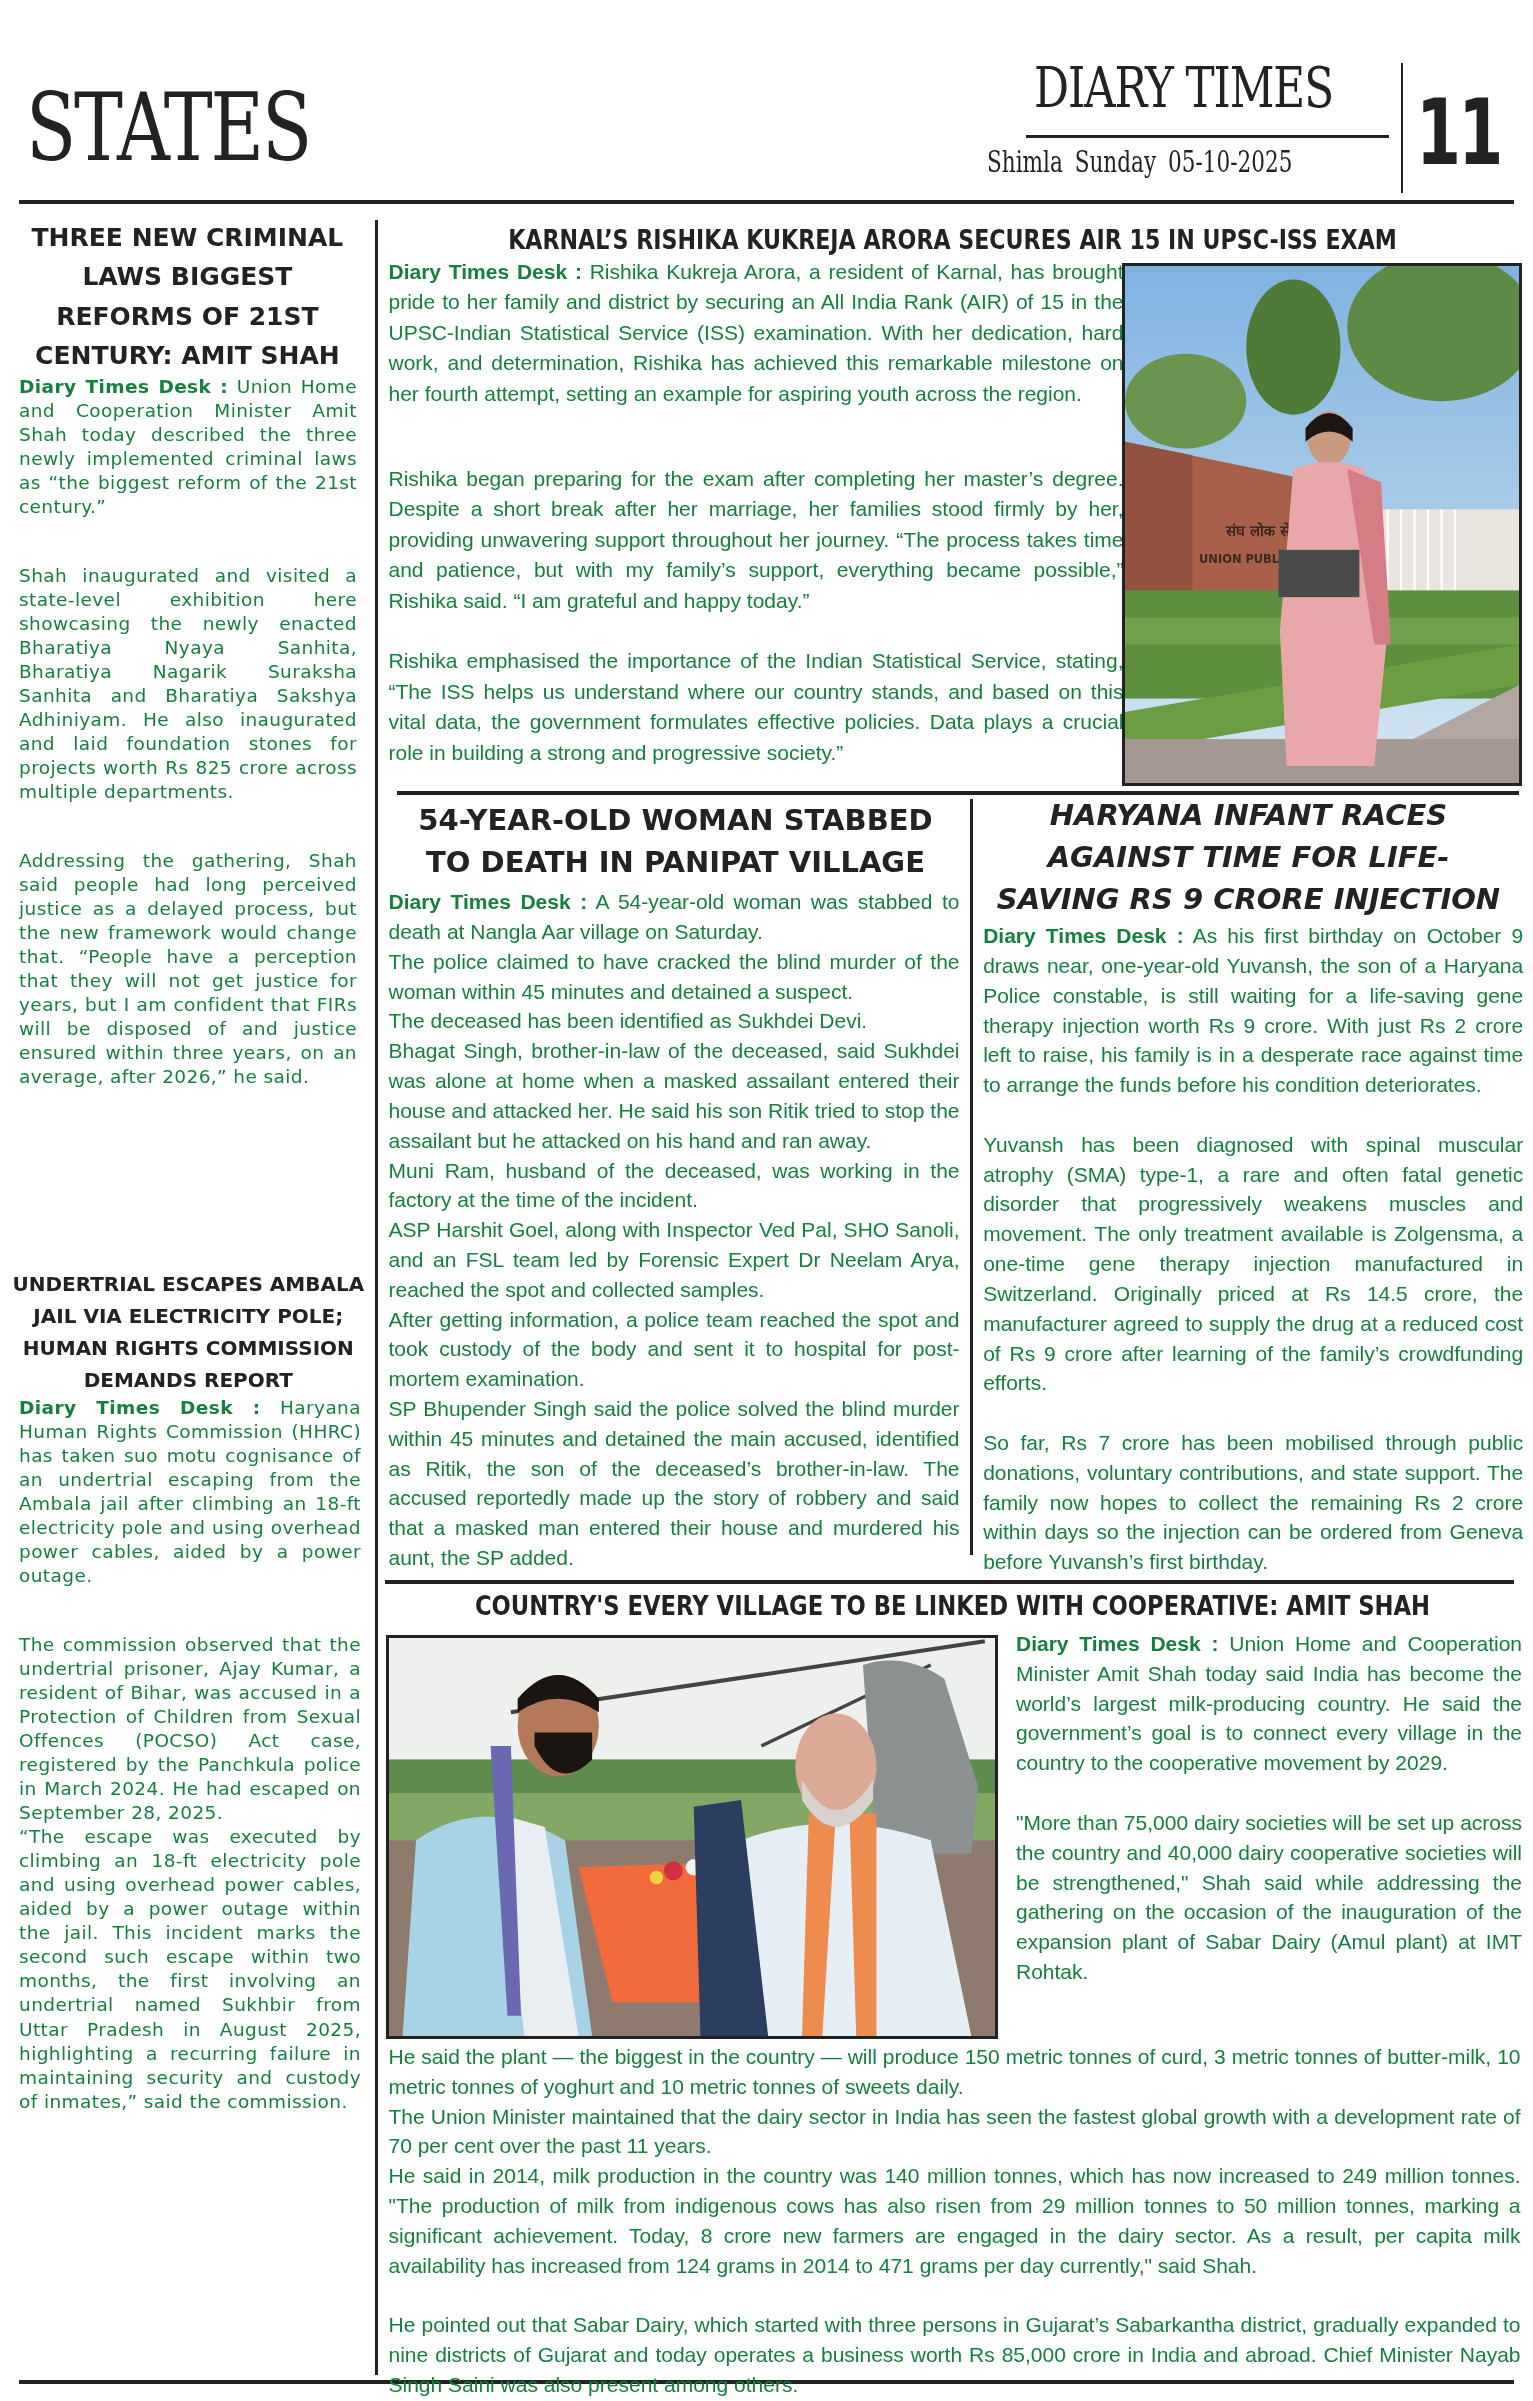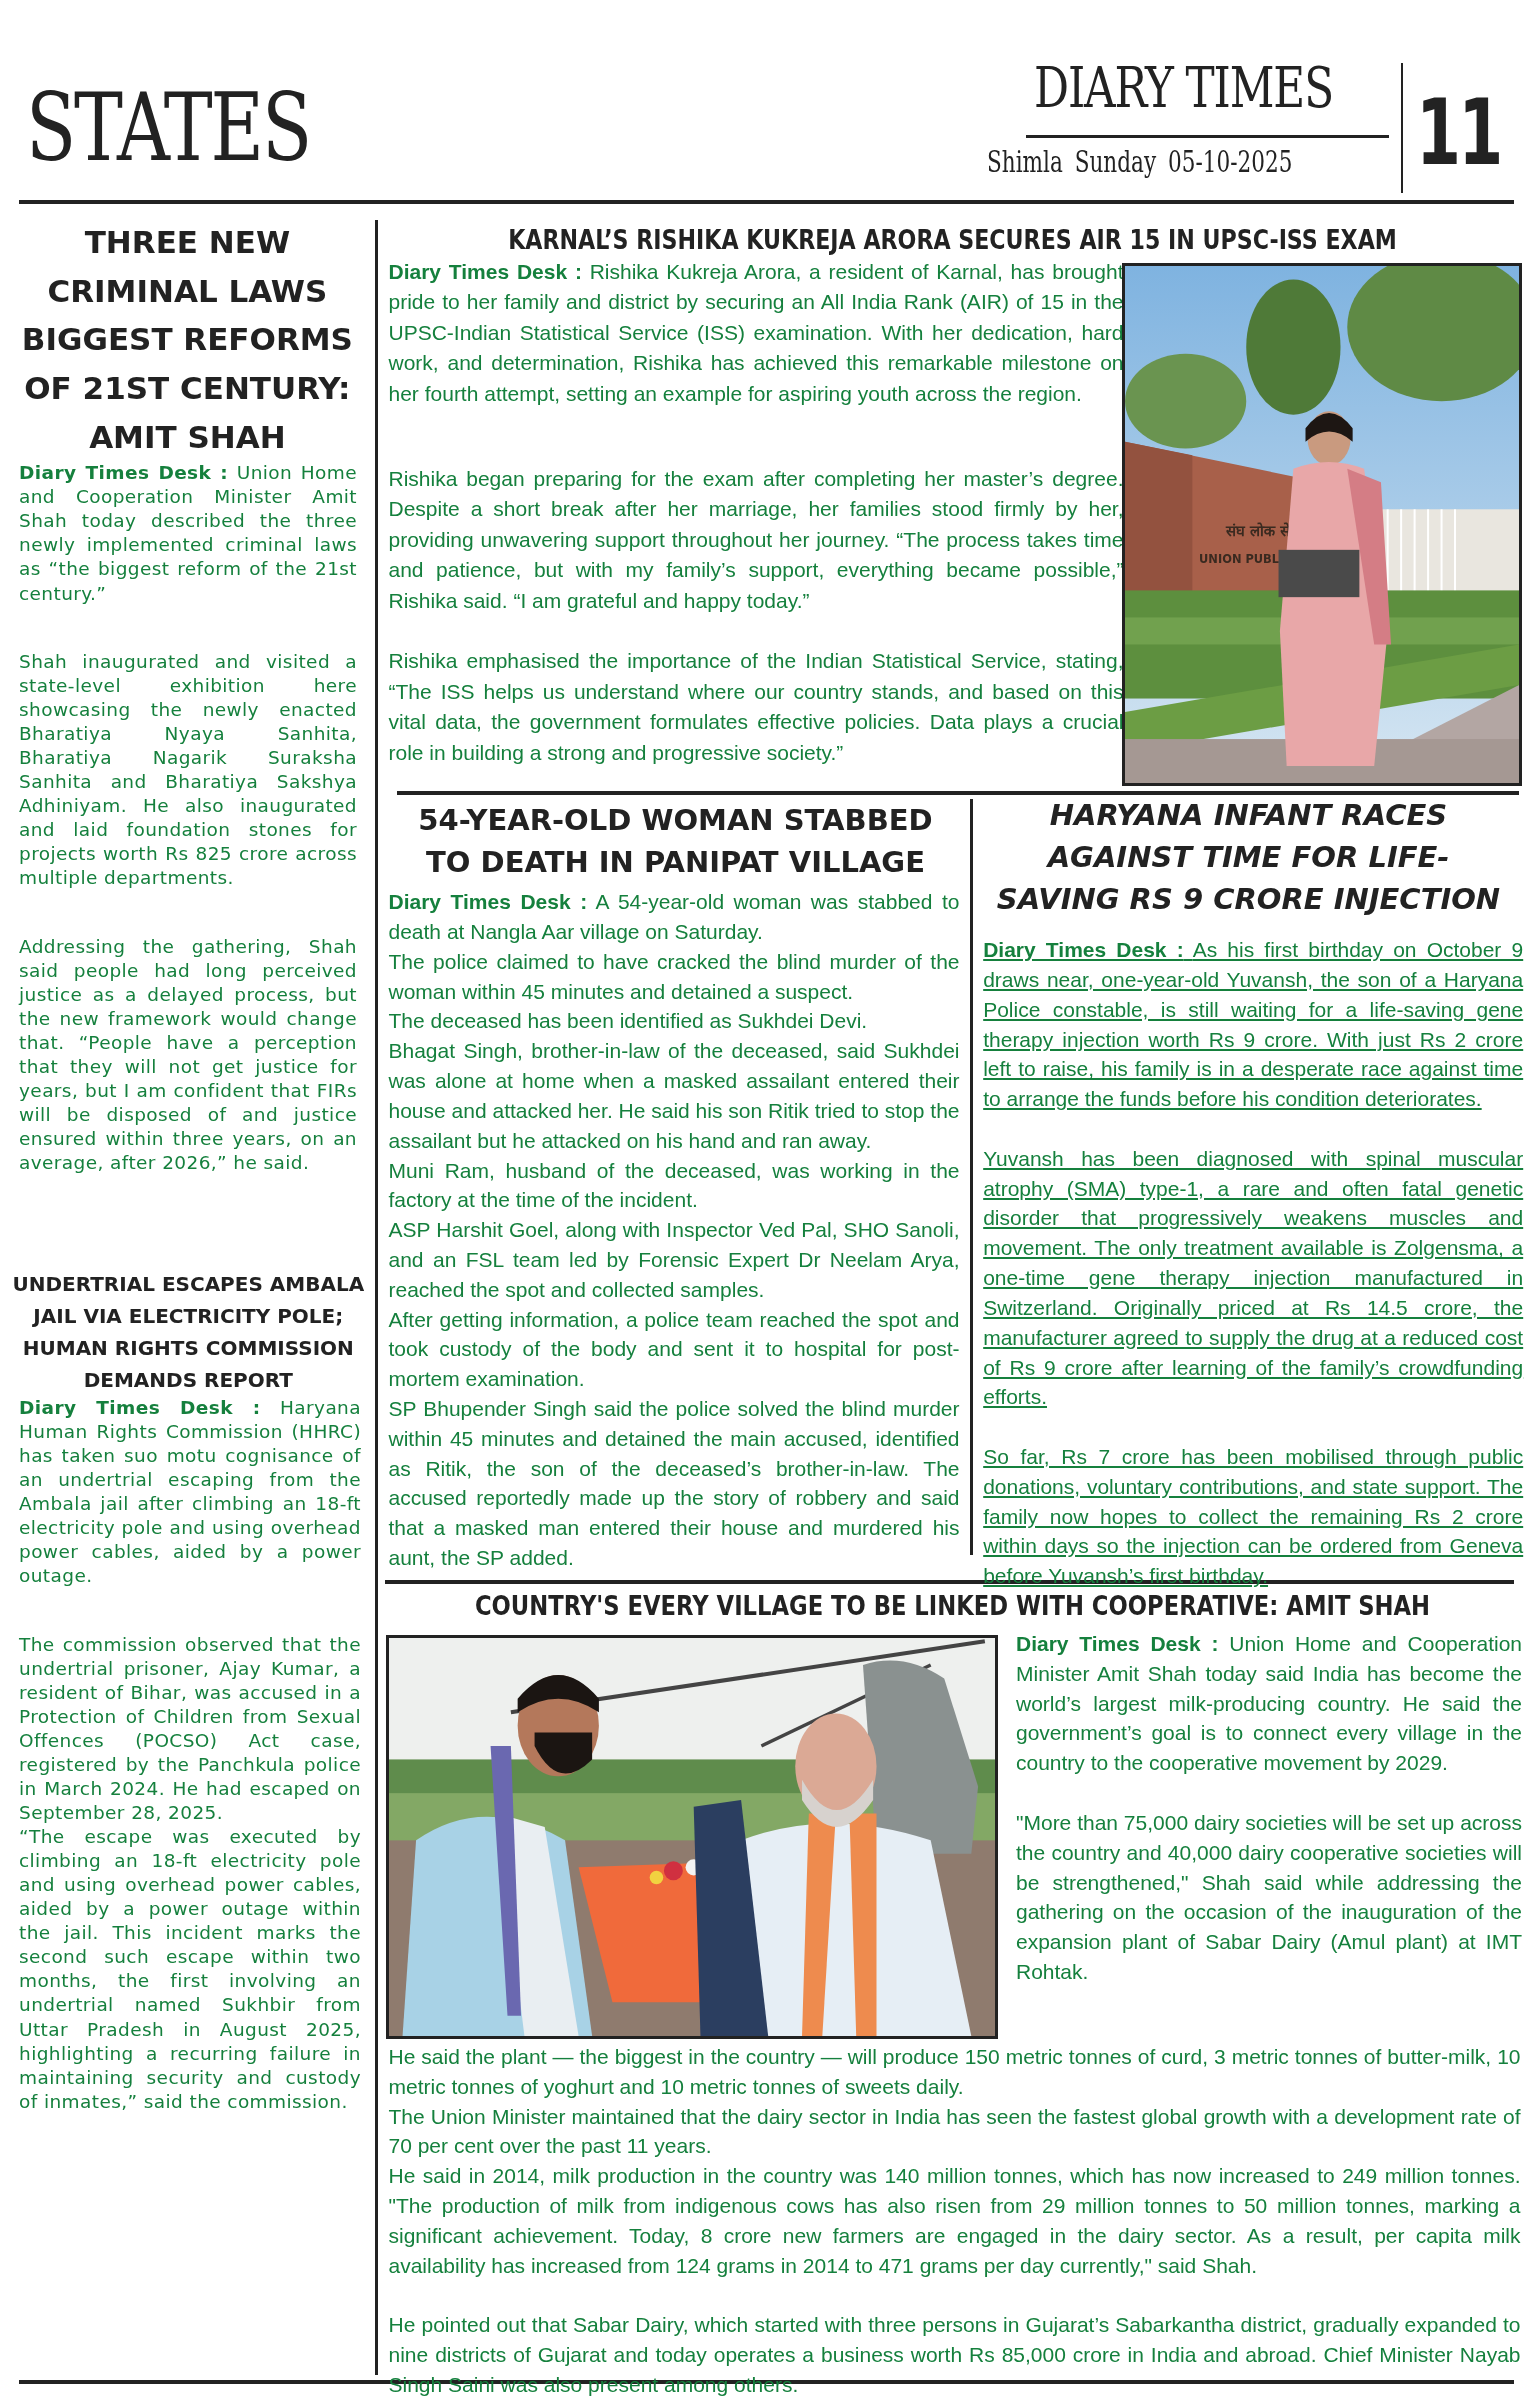--- a/index.html
+++ b/index.html
@@ -51,21 +51,21 @@
 <div class="abs page-number">11</div>
 <div class="abs top-rule"></div>
 
 <div class="abs vrule" style="left:375px; top:220px; height:2155px;"></div>
 <div class="abs vrule" style="left:970px; top:799px; height:756px;"></div>
 <div class="abs hrule" style="left:397px; top:791px; width:1122px;"></div>
 <div class="abs hrule" style="left:385px; top:1580px; width:1129px;"></div>
 <div class="abs hrule" style="left:19px; top:2380px; width:1495px;"></div>
 
 <article class="abs" style="left:0; top:218px; width:375px;">
-  <h2 class="headline hl-wide" style="width:342px; margin-left:16.4px; font-size:31px; line-height:1.57;">THREE NEW CRIMINAL LAWS BIGGEST REFORMS OF 21ST CENTURY: AMIT SHAH</h2>
+  <h2 class="headline hl-wide" style="width:342px; margin-left:16.4px; font-size:25px; line-height:1.57;">THREE NEW CRIMINAL LAWS BIGGEST REFORMS OF 21ST CENTURY: AMIT SHAH</h2>
   <div class="body-text left-col" style="position:relative; left:0; margin-left:19px; width:338px;">
     <p><span class="byline">Diary Times Desk :</span> <span>Union Home and Cooperation Minister Amit Shah today described the three newly implemented criminal laws as “the biggest reform of the 21st century.”</span></p>
     <p class="gap" style="margin-top:2.4em;">Shah inaugurated and visited a state-level exhibition here showcasing the newly enacted Bharatiya Nyaya Sanhita, Bharatiya Nagarik Suraksha Sanhita and Bharatiya Sakshya Adhiniyam. He also inaugurated and laid foundation stones for projects worth Rs 825 crore across multiple departments.</p>
     <p class="gap" style="margin-top:2.4em;">Addressing the gathering, Shah said people had long perceived justice as a delayed process, but the new framework would change that. “People have a perception that they will not get justice for years, but I am confident that FIRs will be disposed of and justice ensured within three years, on an average, after 2026,” he said.</p>
   </div>
 </article>
 
 <article class="abs" style="left:0; top:1231px; width:375px;">
   <h2 class="headline hl-wide" style="width:363px; margin-left:6.8px; font-size:20px; line-height:1.6;margin-top:37px;">UNDERTRIAL ESCAPES AMBALA JAIL VIA ELECTRICITY POLE; HUMAN RIGHTS COMMISSION DEMANDS REPORT</h2>
   <div class="body-text left-col" style="position:relative; left:0; margin-left:19px; width:342px;">
@@ -133,21 +133,21 @@
     <p>Bhagat Singh, brother-in-law of the deceased, said Sukhdei was alone at home when a masked assailant entered their house and attacked her. He said his son Ritik tried to stop the assailant but he attacked on his hand and ran away.</p>
     <p>Muni Ram, husband of the deceased, was working in the factory at the time of the incident.</p>
     <p>ASP Harshit Goel, along with Inspector Ved Pal, SHO Sanoli, and an FSL team led by Forensic Expert Dr Neelam Arya, reached the spot and collected samples.</p>
     <p>After getting information, a police team reached the spot and took custody of the body and sent it to hospital for post-mortem examination.</p>
     <p>SP Bhupender Singh said the police solved the blind murder within 45 minutes and detained the main accused, identified as Ritik, the son of the deceased’s brother-in-law. The accused reportedly made up the story of robbery and said that a masked man entered their house and murdered his aunt, the SP added.</p>
   </div>
 </article>
 
 <article class="abs" style="left:975px; top:794px; width:547px;">
   <h2 class="headline hl-cond" style="width:547px; font-size:29px; line-height:1.45; padding:0 20.5px;font-style:italic;">HARYANA INFANT RACES AGAINST TIME FOR LIFE-SAVING RS 9 CRORE INJECTION</h2>
-  <div class="body-text cond-text" style="width:540px; margin-left:8.2px; margin-top:15px; line-height:1.42;text-decoration:underline;">
+  <div class="body-text cond-text" style="width:540px; margin-left:8.2px; margin-top:1px; line-height:1.42;">
     <p><span class="byline">Diary Times Desk :</span> <span>As his first birthday on October 9 draws near, one-year-old Yuvansh, the son of a Haryana Police constable, is still waiting for a life-saving gene therapy injection worth Rs 9 crore. With just Rs 2 crore left to raise, his family is in a desperate race against time to arrange the funds before his condition deteriorates.</span></p>
     <p style="margin-top:1.42em;">Yuvansh has been diagnosed with spinal muscular atrophy (SMA) type-1, a rare and often fatal genetic disorder that progressively weakens muscles and movement. The only treatment available is Zolgensma, a one-time gene therapy injection manufactured in Switzerland. Originally priced at Rs 14.5 crore, the manufacturer agreed to supply the drug at a reduced cost of Rs 9 crore after learning of the family’s crowdfunding efforts.</p>
     <p style="margin-top:1.42em;">So far, Rs 7 crore has been mobilised through public donations, voluntary contributions, and state support. The family now hopes to collect the remaining Rs 2 crore within days so the injection can be ordered from Geneva before Yuvansh’s first birthday.</p>
   </div>
 </article>
 
 <article class="abs" style="left:383px; top:1587px; width:1139px;">
   <h2 class="headline hl-cond" style="width:1139px; font-size:27px; white-space:nowrap; transform:scaleX(0.84); line-height:1.4;">COUNTRY'S EVERY VILLAGE TO BE LINKED WITH COOPERATIVE: AMIT SHAH</h2>
   <figure class="photo" style="position:absolute; left:3.4px; top:48px; width:612px; height:404px;">
     <svg viewBox="0 0 895 590" preserveAspectRatio="none">

